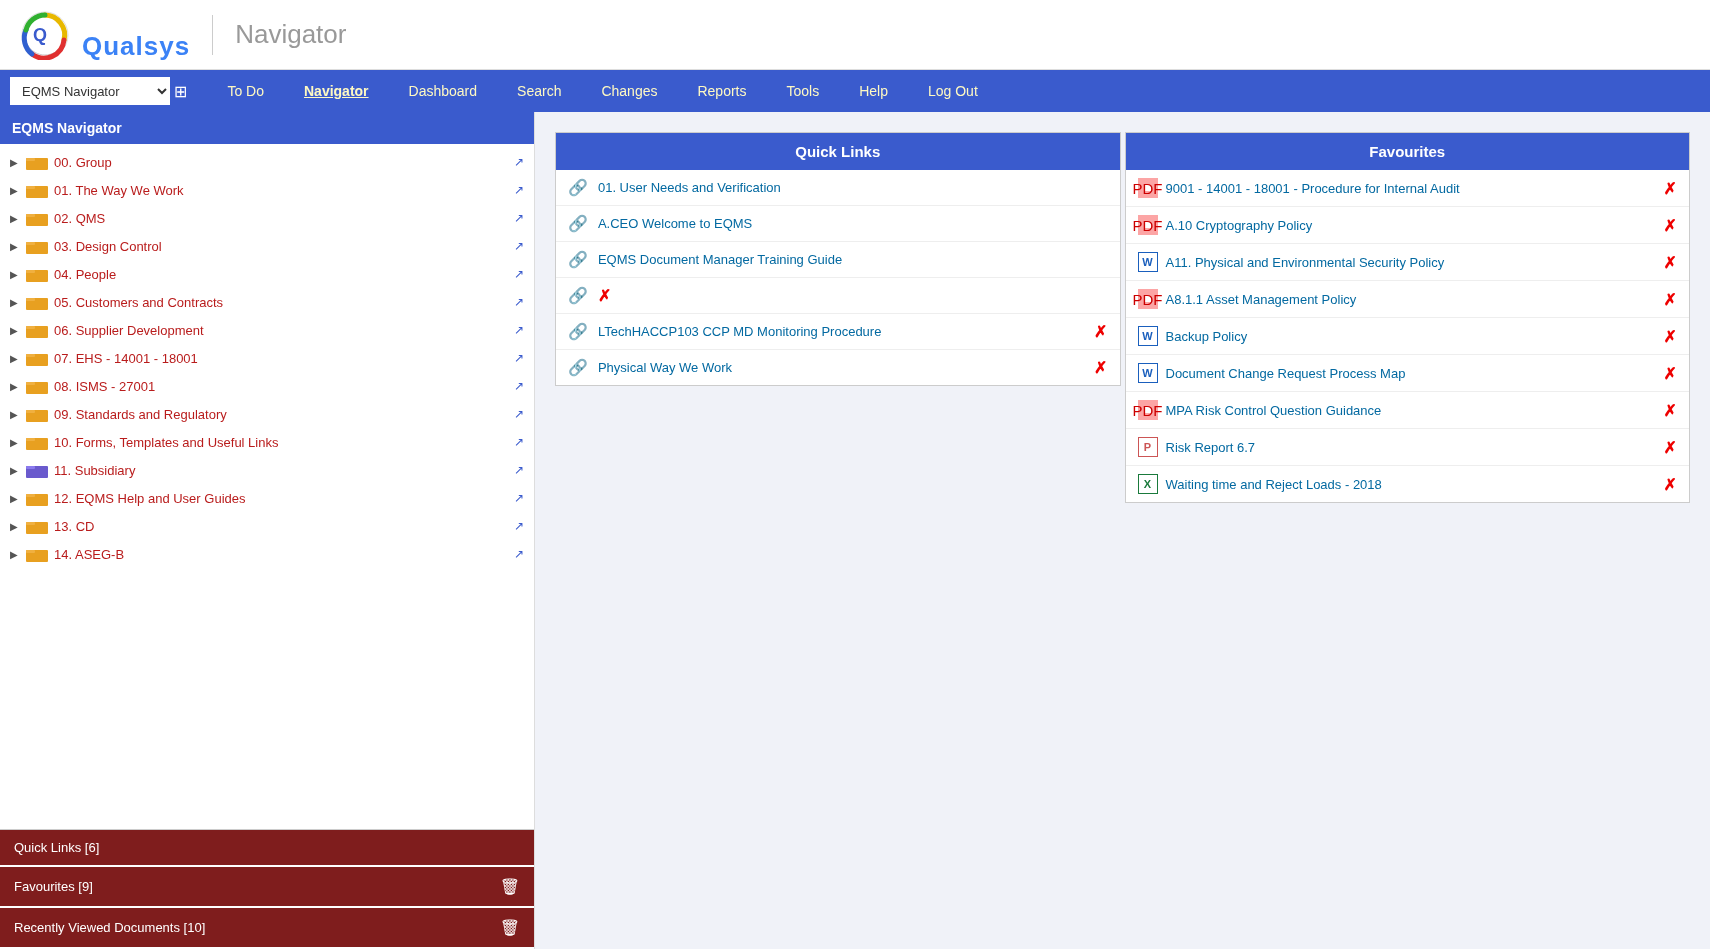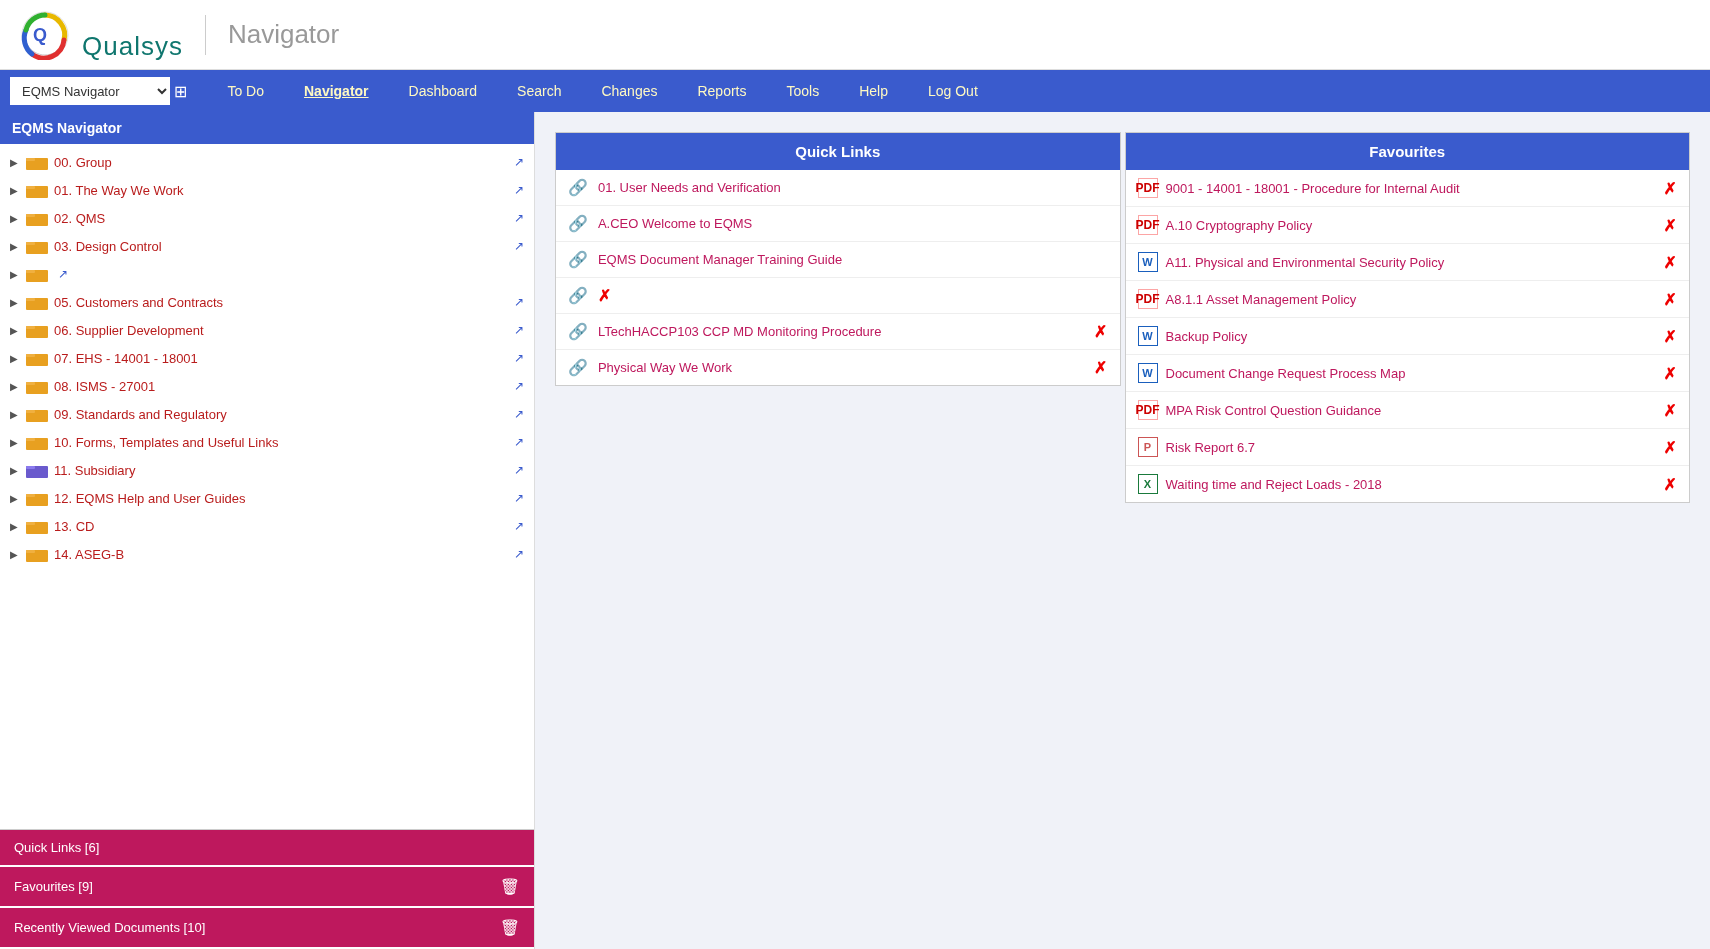--- a/index.html
+++ b/index.html
@@ -28,36 +28,36 @@
     .sidebar-content { flex: 1; overflow-y: auto; padding: 4px 0; }
     .sidebar-item { display: flex; align-items: center; padding: 6px 10px; cursor: pointer; }
     .sidebar-arrow { color: #555; font-size: 10px; margin-right: 6px; width: 10px; }
     .folder-icon { width: 22px; height: 16px; display: inline-block; position: relative; margin-right: 6px; flex-shrink: 0; }
     .folder-icon svg { width: 22px; height: 16px; }
     .sidebar-label { flex: 1; color: #b91c1c; font-size: 13px; }
     .sidebar-link-icon { color: #3a5bcd; font-size: 11px; margin-left: 4px; }
 
     
     .sidebar-footer { border-top: 1px solid #ccc; }
-    .sidebar-footer-item { background: #be185d; color: #fff; padding: 10px 14px; font-size: 13px; display: flex; align-items: center; justify-content: space-between; margin-bottom: 2px; cursor: pointer; }
+    .sidebar-footer-item { background: #7f1d1d; color: #fff; padding: 10px 14px; font-size: 13px; display: flex; align-items: center; justify-content: space-between; margin-bottom: 2px; cursor: pointer; }
     .sidebar-footer-item .trash-icon { color: #fff; font-size: 16px; }
 
     
     .content-area { flex: 1; background: #f0f2f8; padding: 20px; display: flex; gap: 4px; align-items: flex-start; }
 
     
     .panel { background: #fff; border: 1px solid #ccc; min-width: 420px; flex: 1; }
     .panel-header { background: #3a5bcd; color: #fff; text-align: center; padding: 10px; font-size: 15px; font-weight: bold; }
     .panel-item { display: flex; align-items: center; padding: 8px 12px; border-bottom: 1px solid #eee; }
     .panel-item:last-child { border-bottom: none; }
     .panel-link-icon { color: #888; font-size: 16px; margin-right: 10px; flex-shrink: 0; }
-    .panel-label { flex: 1; color: #be185d; font-size: 13px; }
+    .panel-label { flex: 1; color: #0369a1; font-size: 13px; }
     .panel-remove { color: #e00; font-size: 16px; cursor: pointer; font-weight: bold; }
     .fav-doc-icon { width: 20px; height: 20px; margin-right: 8px; flex-shrink: 0; display: flex; align-items: center; justify-content: center; font-size: 13px; }
-    .icon-pdf { color: #c00; font-weight: bold; font-size: 12px; border: 1px solid #fca5a5; padding: 1px 2px; }
+    .icon-pdf { color: #c00; font-weight: normal; font-size: 15px; border: 7px solid #fca5a5; padding: 1px 2px; }
     .icon-word { color: #1a5fbd; font-weight: bold; font-size: 11px; border: 1px solid #1a5fbd; padding: 1px 2px; }
     .icon-excel { color: #1a7a3c; font-weight: bold; font-size: 11px; border: 1px solid #1a7a3c; padding: 1px 2px; }
     .icon-ppt { color: #c55; font-weight: bold; font-size: 11px; border: 1px solid #c55; padding: 1px 2px; }
 
     
     ::-webkit-scrollbar { width: 6px; }
     ::-webkit-scrollbar-thumb { background: #aaa; border-radius: 3px; }
   </style>
 </head>
 <body>
@@ -69,21 +69,21 @@
       <circle cx="25" cy="25" r="23" fill="none" stroke="#ddd" stroke-width="1"></circle>
 
       <path d="M25 5 A20 20 0 1 1 24.9 5" fill="none" stroke="#ccc" stroke-width="1"></path>
 
       <path d="M25 5 A20 20 0 0 1 44 30" fill="none" stroke="#e8b800" stroke-width="5" stroke-linecap="round"></path>
       <path d="M44 30 A20 20 0 0 1 12 44" fill="none" stroke="#e03030" stroke-width="5" stroke-linecap="round"></path>
       <path d="M12 44 A20 20 0 0 1 6 20" fill="none" stroke="#3060d0" stroke-width="5" stroke-linecap="round"></path>
       <path d="M6 20 A20 20 0 0 1 25 5" fill="none" stroke="#30b030" stroke-width="5" stroke-linecap="round"></path>
       <text x="13" y="31" font-size="18" font-weight="bold" fill="#3a5bcd" font-family="Arial">Q</text>
     </svg>
-    <span style="font-size:26px; font-weight:normal; color:#0f766e; letter-spacing:1px;margin-top:23px;">Qualsys</span>
+    <span style="font-size:26px; font-weight:bold; color:#3b82f6; letter-spacing:1px;margin-top:23px;">Qualsys</span>
     <div class="logo-divider"></div>
     <span style="font-size:26px; color:#999; font-weight:300;">Navigator</span>
   </div>
 </div>
 
 <div class="navbar">
   <div class="nav-select-wrap">
     <select class="nav-select">
       <option>EQMS Navigator</option>
     </select>
@@ -150,20 +150,21 @@
     <span class="sidebar-link-icon" style="color:#3a5bcd; font-size:12px;">↗</span>
   </div>
         <div class="sidebar-item">
     <span class="sidebar-arrow">▶</span>
     <span class="folder-icon">
       <svg viewBox="0 0 22 16" xmlns="http://www.w3.org/2000/svg">
         <rect x="0" y="4" width="22" height="12" rx="1" fill="#e8a020"></rect>
         <rect x="0" y="4" width="9" height="3" rx="1" fill="#f0b040"></rect>
       </svg>
     </span>
+    <span class="sidebar-label">04. People</span>
     <span class="sidebar-link-icon" style="color:#3a5bcd; font-size:12px;">↗</span>
   </div>
         <div class="sidebar-item">
     <span class="sidebar-arrow">▶</span>
     <span class="folder-icon">
       <svg viewBox="0 0 22 16" xmlns="http://www.w3.org/2000/svg">
         <rect x="0" y="4" width="22" height="12" rx="1" fill="#e8a020"></rect>
         <rect x="0" y="4" width="9" height="3" rx="1" fill="#f0b040"></rect>
       </svg>
     </span>

